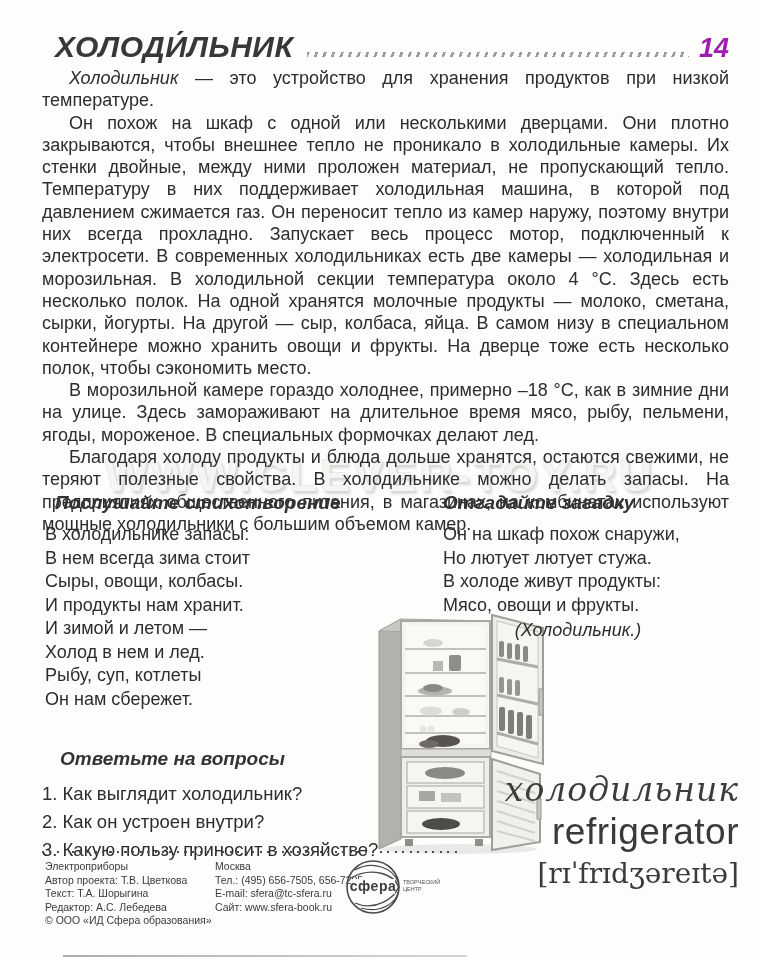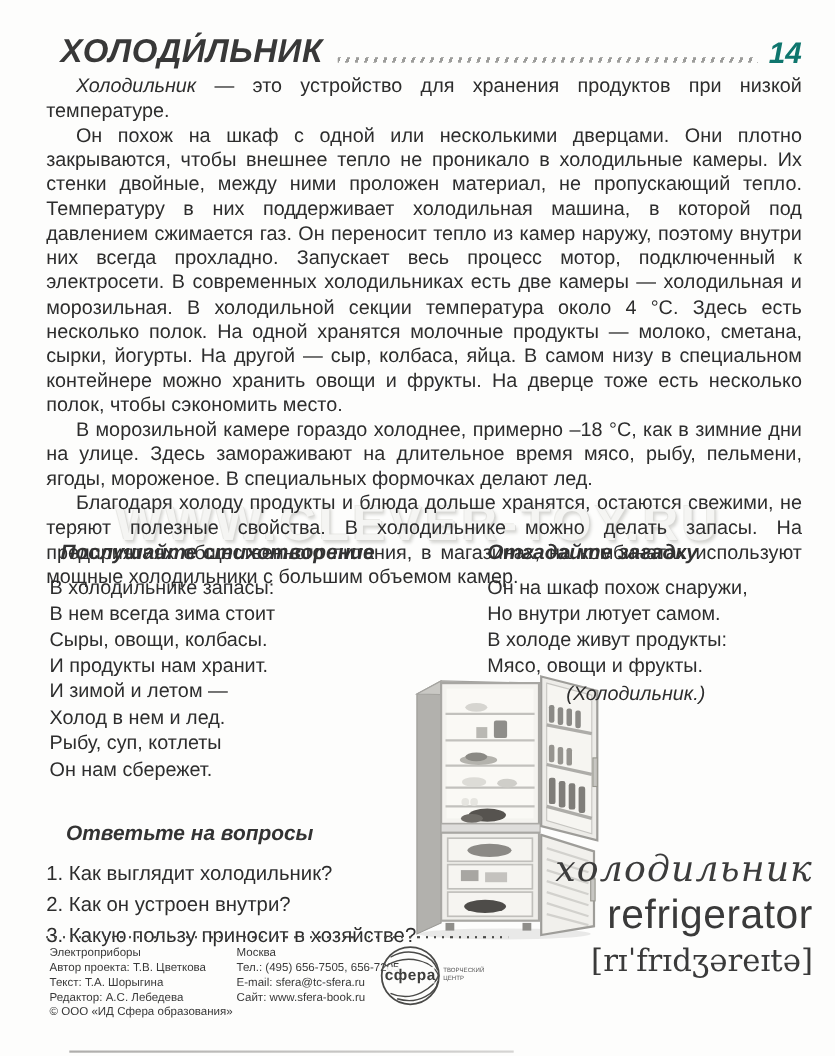--- a/index.html
+++ b/index.html
@@ -14,21 +14,21 @@
   .header { position:absolute; top:30px; left:55px; right:30px;
     display:flex; align-items:flex-end; z-index:2; }
   .title {
     font-size:30px; font-weight:bold; font-style:italic;
     letter-spacing:0.5px; color:#383838; white-space:nowrap;
   }
   .leader {
     flex:1 1 auto; height:5px; margin:0 10px 7px 14px;
     background:repeating-linear-gradient(110deg,#9c9c9a 0 2.6px,transparent 2.6px 8px);
   }
-  .pagenum { font-size:27px; font-weight:bold; font-style:italic; color:#0f766e; }
+  .pagenum { font-size:27px; font-weight:bold; font-style:italic; color:#a21caf; }
 
   
   .article {
     position:absolute; top:67px; left:42px; width:687px;
     font-size:18px; line-height:22.3px; text-align:justify; color:#2d2d2d; z-index:2;
   }
   .article p { text-indent:27px; }
   .article .lead { font-style:italic; }
 
   
@@ -116,21 +116,21 @@
     <div class="verse-line">И продукты нам хранит.</div>
     <div class="verse-line">И зимой и летом —</div>
     <div class="verse-line">Холод в нем и лед.</div>
     <div class="verse-line">Рыбу, суп, котлеты</div>
     <div class="verse-line">Он нам сбережет.</div>
   </div>
 
   <div class="riddle-block">
     <div class="section-heading">Отгадайте загадку</div>
     <div class="verse-line">Он на шкаф похож снаружи,</div>
-    <div class="verse-line">Но внутри лютует самом.</div>
+    <div class="verse-line">Но лютует лютует стужа.</div>
     <div class="verse-line">В холоде живут продукты:</div>
     <div class="verse-line">Мясо, овощи и фрукты.</div>
     <div class="riddle-answer">(Холодильник.)</div>
   </div>
 
   <svg class="fridge" viewBox="0 0 178 244" xmlns="http://www.w3.org/2000/svg">
 
     <ellipse cx="88" cy="238" rx="78" ry="5" fill="rgba(0,0,0,0.08)"></ellipse>
 
     <polygon points="8,20 30,8 30,228 8,238" fill="#b2b1ad" stroke="#9a9995" stroke-width="1"></polygon>

